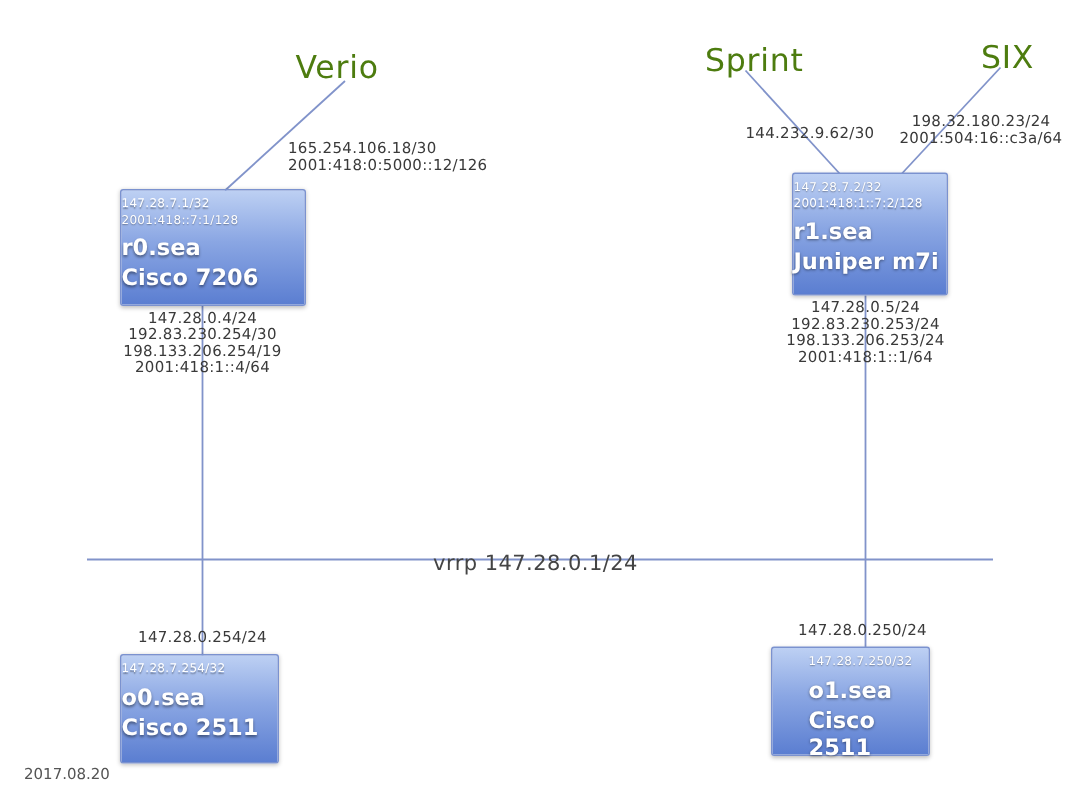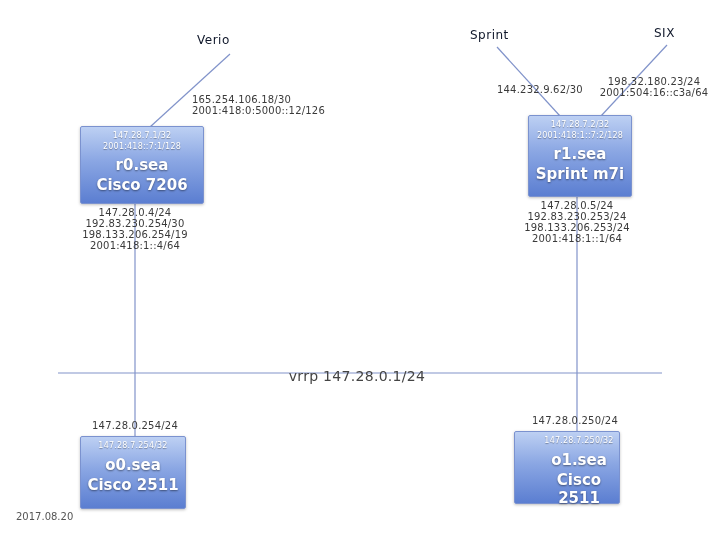--- a/index.html
+++ b/index.html
@@ -5,30 +5,30 @@
   * { margin:0; padding:0; box-sizing:border-box; }
   html,body { background:#ffffff; }
   body {
     width:720px; height:540px; position:relative; overflow:hidden;
     font-family:"DejaVu Sans", sans-serif;
   }
   .stage { position:absolute; left:0; top:0; width:720px; height:540px; }
   svg.links { position:absolute; left:0; top:0; }
 
   .uplink-label {
-    position:absolute; font-size:12px; color:#0f172a; letter-spacing:0.5px;
+    position:absolute; font-size:21px; color:#4d7c0f; letter-spacing:0.5px;
   }
   .ipblock {
     position:absolute; font-size:10px; line-height:11px; color:#3a3a3a;
     letter-spacing:0.2px;
   }
   .center { text-align:center; }
 
   .node {
-    position:absolute; text-align:center; color:#fff;
+    position:absolute; color:#fff;
     border:1px solid #7b92cf; border-radius:2px; padding-top:4px;
     background:linear-gradient(180deg, #bdd0f3 0%, #8aa6e3 45%, #5b7ed1 100%);
     box-shadow:0 1px 3px rgba(0,0,0,0.25);
   }
   .node .lo {
     font-size:8px; line-height:10.5px; text-shadow:0 1px 1px rgba(0,0,0,0.35);
     letter-spacing:0.2px;
   }
   .node .name {
     font-size:15px; font-weight:bold; margin-top:4px;
@@ -99,21 +99,21 @@
     <div class="lo">147.28.7.1/32</div>
     <div class="lo">2001:418::7:1/128</div>
     <div class="name">r0.sea</div>
     <div class="model">Cisco 7206</div>
   </div>
 
   <div class="node" id="node-r1">
     <div class="lo">147.28.7.2/32</div>
     <div class="lo">2001:418:1::7:2/128</div>
     <div class="name">r1.sea</div>
-    <div class="model">Sprint m7i</div>
+    <div class="model">Juniper m7i</div>
   </div>
 
   <div class="ipblock center" id="r0-lan">
     <div>147.28.0.4/24</div>
     <div>192.83.230.254/30</div>
     <div>198.133.206.254/19</div>
     <div>2001:418:1::4/64</div>
   </div>
   <div class="ipblock center" id="r1-lan">
     <div>147.28.0.5/24</div>

